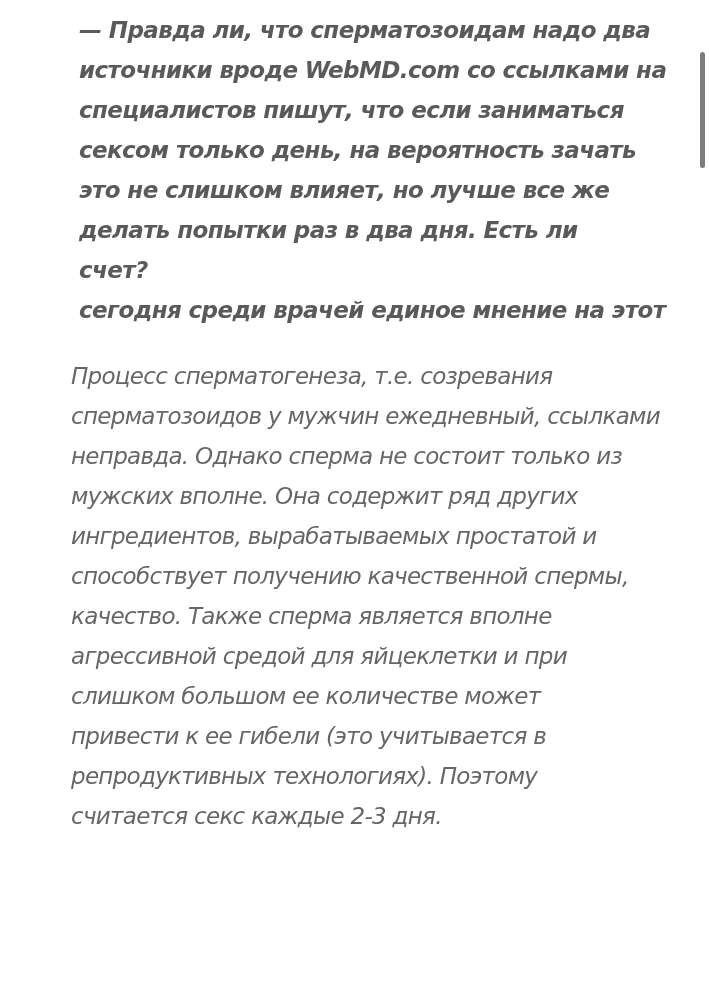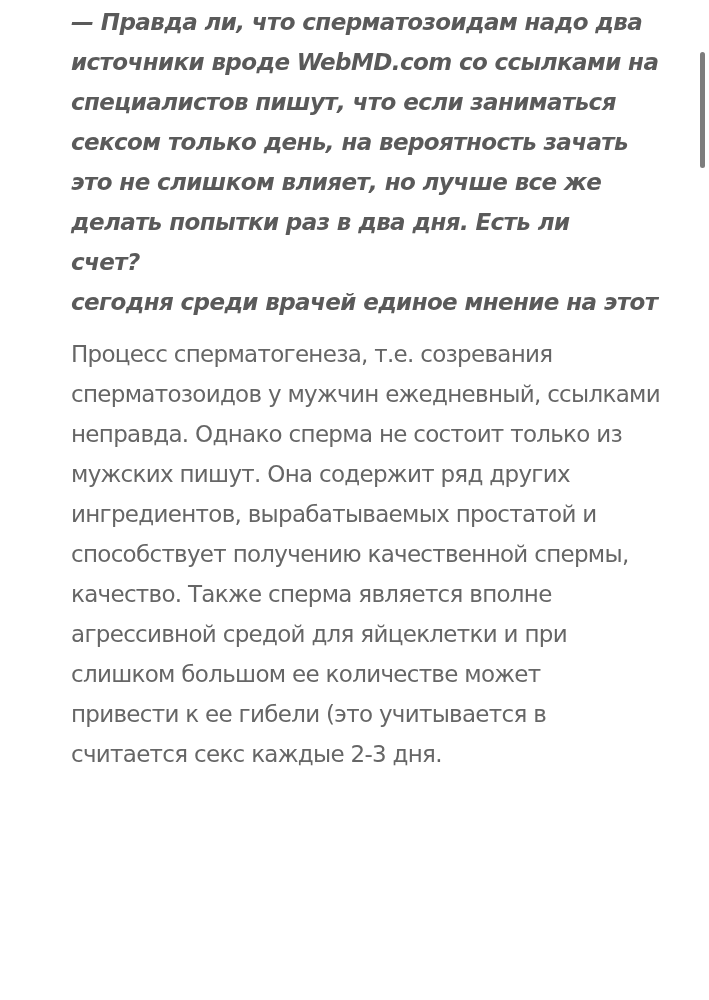--- a/index.html
+++ b/index.html
@@ -19,32 +19,33 @@
       top: 0;
       width: 580px;
     }
     .question {
       font-family: "DejaVu Sans", sans-serif;
       font-style: italic;
       font-weight: bold;
       font-size: 23px;
       line-height: 40px;
       color: #5a5a5a;
-      margin: 0;
+      margin: 8px;
       padding-top: 2px;
       letter-spacing: -0.6px;
     }
     .answer {
       font-family: "DejaVu Sans", sans-serif;
       font-weight: normal;
       font-size: 23px;
       line-height: 40px;
       color: #666666;
-      margin: 12px 0 0 0;
+      margin: 26px 0 0 0;
       letter-spacing: -0.7px;
+      font-style: italic;
     }
     .line {
       display: block;
       white-space: nowrap;
     }
     .scrollbar {
       position: absolute;
       right: 4px;
       top: 52px;
       width: 5px;
@@ -65,24 +66,25 @@
     <span class="line">это не слишком влияет, но лучше все же</span>
     <span class="line">делать попытки раз в два дня. Есть ли</span>
     <span class="line">счет?</span>
     <span class="line">сегодня среди врачей единое мнение на этот</span>
   </p>
 
   <p class="answer">
     <span class="line">Процесс сперматогенеза, т.е. созревания</span>
     <span class="line">сперматозоидов у мужчин ежедневный, ссылками</span>
     <span class="line">неправда. Однако сперма не состоит только из</span>
-    <span class="line">мужских пишут. Она содержит ряд других</span>
+    <span class="line">мужских вполне. Она содержит ряд других</span>
     <span class="line">ингредиентов, вырабатываемых простатой и</span>
     <span class="line">способствует получению качественной спермы,</span>
     <span class="line">качество. Также сперма является вполне</span>
     <span class="line">агрессивной средой для яйцеклетки и при</span>
     <span class="line">слишком большом ее количестве может</span>
     <span class="line">привести к ее гибели (это учитывается в</span>
+    <span class="line">репродуктивных технологиях). Поэтому</span>
     <span class="line">считается секс каждые 2-3 дня.</span>
   </p>
 </div>
 
 <div class="scrollbar"></div>
 
 </body></html>

